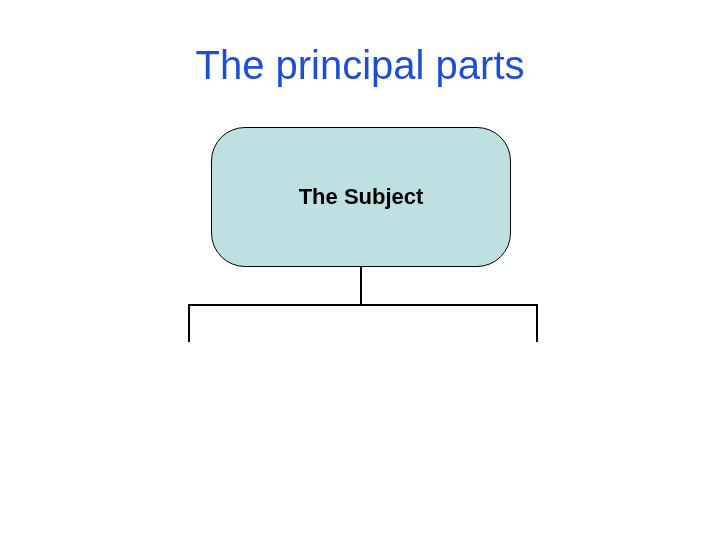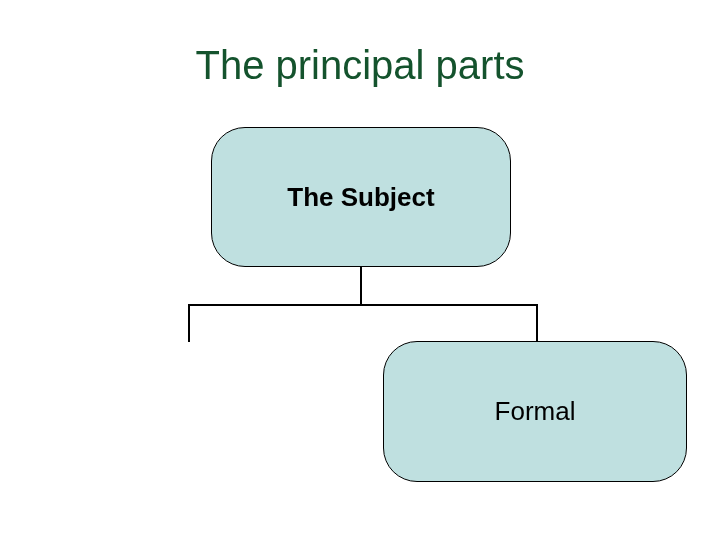--- a/index.html
+++ b/index.html
@@ -23,41 +23,41 @@
     background: #ffffff;
   }
   #title {
     position: absolute;
     left: 0;
     top: 42px;
     width: 720px;
     text-align: center;
     font-size: 40px;
     font-weight: normal;
-    color: #14532d;
+    color: #1d4ed8;
     letter-spacing: 0px;
     line-height: 46px;
   }
   .node {
     position: absolute;
     box-sizing: border-box;
     background: #bfe0e0;
     border: 1px solid #000000;
     border-radius: 34px;
     display: flex;
     align-items: center;
     justify-content: center;
     color: #000000;
   }
   #node-subject {
     left: 211px;
     top: 127px;
     width: 300px;
     height: 140px;
-    font-size: 26px;
+    font-size: 22px;
     font-weight: bold;
     align-items: center;
   }
   #node-notional {
     left: 31px;
     top: 341px;
     width: 310px;
     height: 141px;
     font-size: 26px;
     font-weight: normal;
@@ -113,17 +113,14 @@
   <div class="connector" id="conn-v-center"></div>
   <div class="connector" id="conn-h"></div>
   <div class="connector" id="conn-v-left"></div>
   <div class="connector" id="conn-v-right"></div>
 
   <div class="node" id="node-subject">
     <span>The Subject</span>
   </div>
 
 
-  <div class="node" id="node-formal">
-    <span>Formal</span>
-  </div>
 
 </div>
 
 </body></html>

